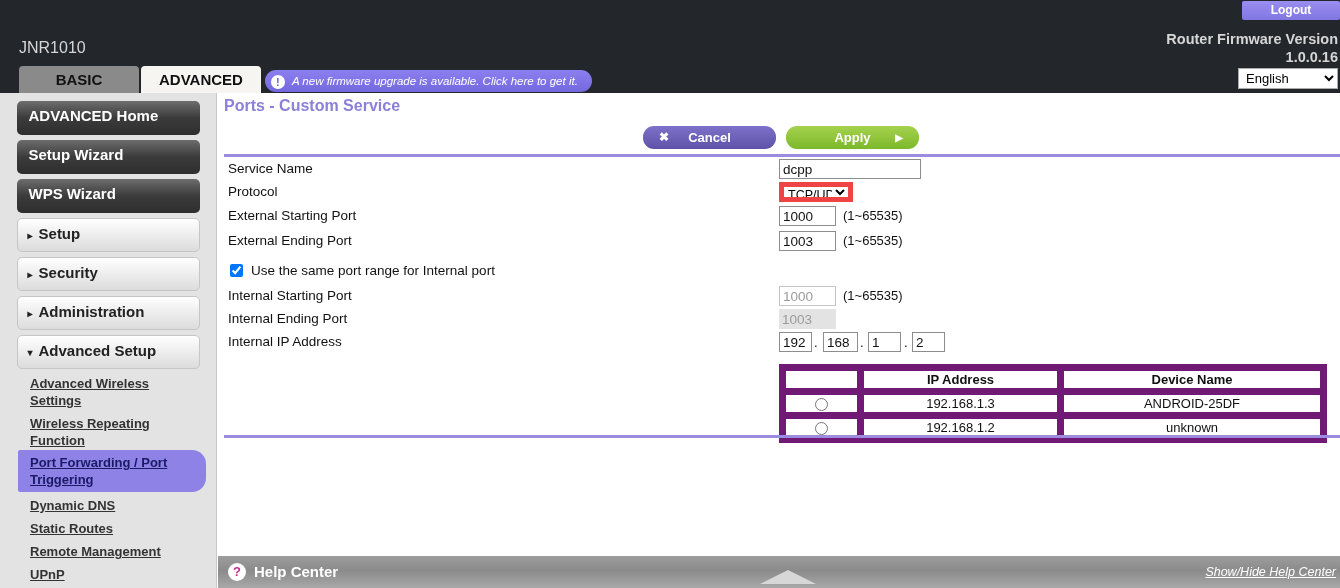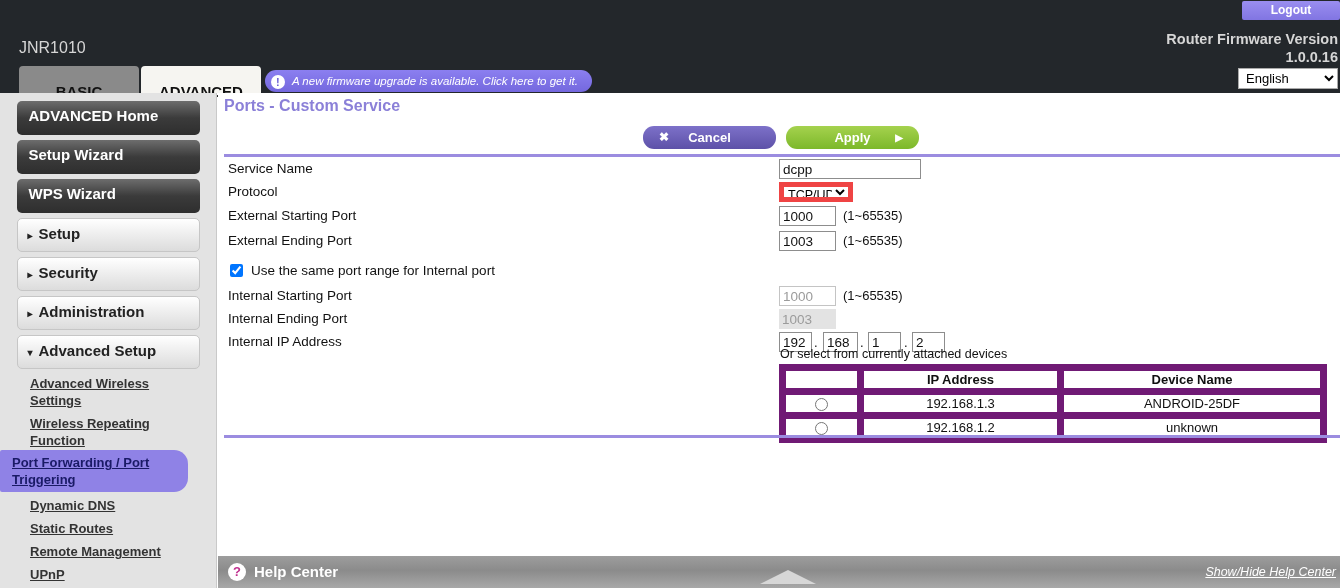--- a/index.html
+++ b/index.html
@@ -67,21 +67,21 @@
     font-size: 13px; font-family: "Liberation Sans", sans-serif;
     border: 1px solid #aaa; background: #fff;
     padding-left: 3px;
   }
 
   
   .tabs { position: absolute; left: 19px; top: 66px; }
   .tab {
     display: inline-block; vertical-align: bottom;
     height: 27px; line-height: 27px;
-    padding: 12px 18px;
+    padding: 0 18px;
     font-size: 15px; font-weight: bold;
     color: #111;
     border-radius: 4px 4px 0 0;
     cursor: pointer;
     text-align: center;
   }
   .tab.inactive { background: #8a8a8a; color: #111; min-width: 120px; }
   .tab.active { background: #f6f5f1; color: #111; min-width: 110px; margin-left: 2px;}
   .fw-banner {
     display: inline-block; vertical-align: bottom;
@@ -139,20 +139,21 @@
     font-size: 13px; font-weight: bold;
     text-decoration: underline;
     line-height: 17px;
     padding: 1px 0;
     cursor: pointer;
     width: 150px;
   }
   .sublink.spaced { margin-top: 4px; }
   .sublink-active {
     position: relative;
+    margin-left: 18px;
     width: 188px;
     padding: 3px 0 3px 12px;
     background: #8f82e6;
     border-radius: 2px 14px 14px 2px;
   }
   .sublink-active .sublink { margin-left: 0; color: #1a1a66; width: 160px;}
 
   
   .main {
     position: absolute; left: 218px; top: 93px;
@@ -416,21 +417,20 @@
         <input class="fld" style="left: 561px; top: 0px; width: 33px;" value="192">
         <span class="dot" style="left:596px;">.</span>
         <input class="fld" style="left: 605px; top: 0px; width: 35px;" value="168">
         <span class="dot" style="left:642px;">.</span>
         <input class="fld" style="left: 650px; top: 0px; width: 33px;" value="1">
         <span class="dot" style="left:686px;">.</span>
         <input class="fld" style="left: 694px; top: 0px; width: 33px;" value="2">
       </div>
     </div>
 
-    <div class="attached-note">Or select from currently attached devices</div>
 
     <table class="dev-table">
       <thead>
         <tr>
           <th class="col-radio"></th>
           <th class="col-ip">IP Address</th>
           <th>Device Name</th>
         </tr>
       </thead>
       <tbody>

